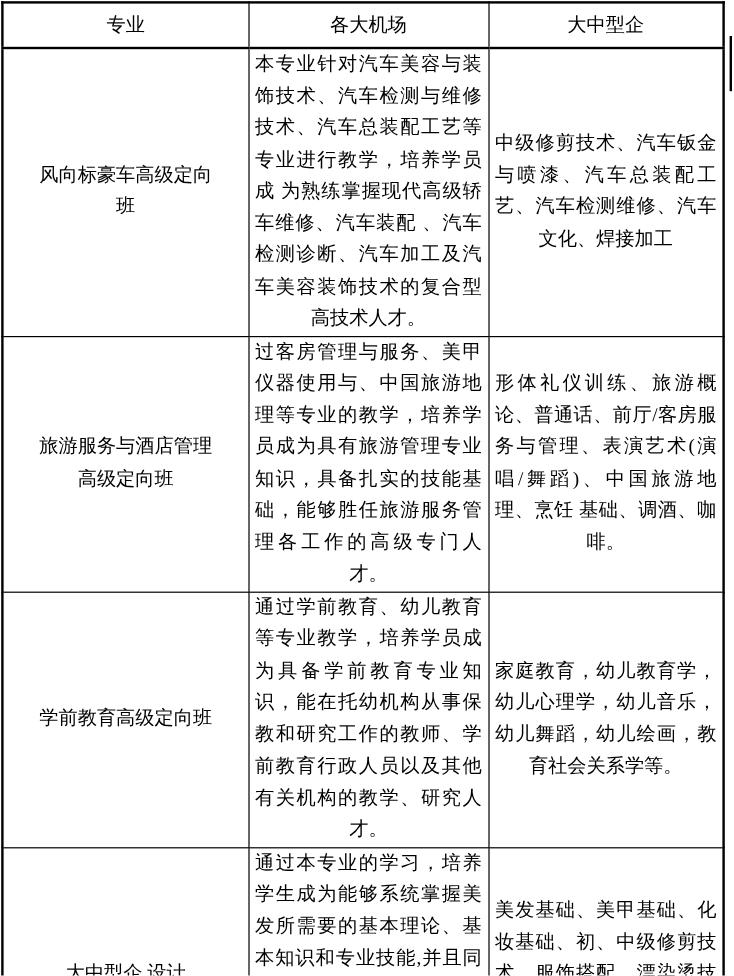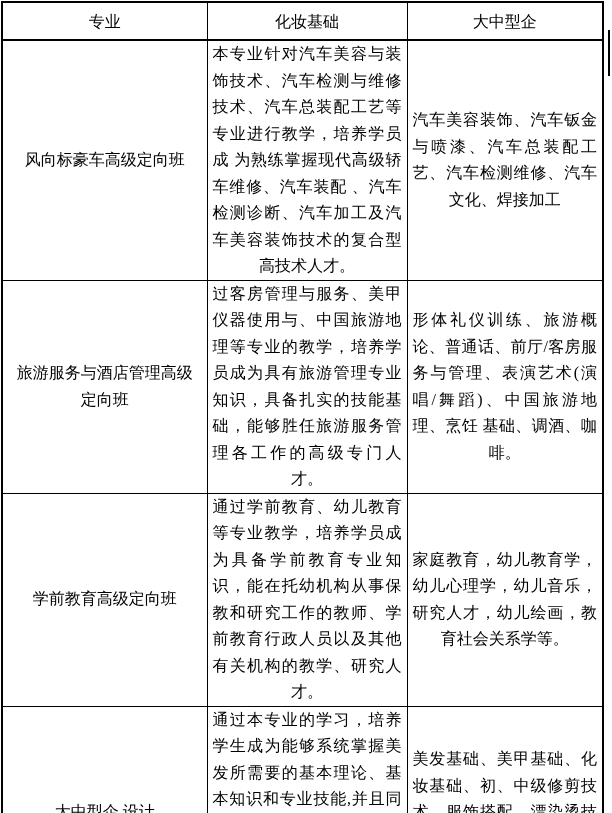--- a/index.html
+++ b/index.html
@@ -35,21 +35,21 @@
     height: 38px;
     line-height: 25px;
     font-weight: normal;
     font-size: 16px;
     text-align: center;
     border-bottom: 2px solid #000;
     padding: 0;
   }
   td.col-major {
     text-align: center;
-    padding: 0 8px;
+    padding: 0 24px;
   }
   td.col-goal, td.col-jobs {
     text-align: justify;
     text-justify: inter-character;
     text-align-last: center;
   }
   
   tbody tr:nth-child(1) { height: 184px; }
   tbody tr:nth-child(2) { height: 156px; }
   tbody tr:nth-child(3) { height: 166px; }
@@ -69,41 +69,41 @@
 
 <table class="program-table">
   <colgroup>
     <col class="c-major">
       <col class="c-goal">
       <col class="c-jobs">
   </colgroup>
   <thead>
     <tr>
       <th>专业</th>
-      <th>化妆基础</th>
+      <th>各大机场</th>
       <th>大中型企</th>
     </tr>
   </thead>
   <tbody id="table-body">
   <tr>
     <td class="col-major">风向标豪车高级定向班</td>
     <td class="col-goal">本专业针对汽车美容与装饰技术、汽车检测与维修技术、汽车总装配工艺等专业进行教学，培养学员成 为熟练掌握现代高级轿车维修、汽车装配 、汽车检测诊断、汽车加工及汽车美容装饰技术的复合型高技术人才。</td>
-    <td class="col-jobs">汽车美容装饰、汽车钣金与喷漆、汽车总装配工艺、汽车检测维修、汽车文化、焊接加工</td>
+    <td class="col-jobs">中级修剪技术、汽车钣金与喷漆、汽车总装配工艺、汽车检测维修、汽车文化、焊接加工</td>
   </tr>
 
   <tr>
     <td class="col-major">旅游服务与酒店管理高级定向班</td>
     <td class="col-goal">过客房管理与服务、美甲仪器使用与、中国旅游地理等专业的教学，培养学员成为具有旅游管理专业 知识，具备扎实的技能基础，能够胜任旅游服务管理各工作的高级专门人才。</td>
     <td class="col-jobs">形体礼仪训练、旅游概论、普通话、前厅/客房服务与管理、表演艺术(演唱/舞蹈)、中国旅游地理、烹饪 基础、调酒、咖啡。</td>
   </tr>
 
   <tr>
     <td class="col-major">学前教育高级定向班</td>
     <td class="col-goal">通过学前教育、幼儿教育等专业教学，培养学员成为具备学前教育专业知识，能在托幼机构从事保教和研究工作的教师、学前教育行政人员以及其他有关机构的教学、研究人才。</td>
-    <td class="col-jobs">家庭教育，幼儿教育学，幼儿心理学，幼儿音乐，研究人才，幼儿绘画，教育社会关系学等。</td>
+    <td class="col-jobs">家庭教育，幼儿教育学，幼儿心理学，幼儿音乐，幼儿舞蹈，幼儿绘画，教育社会关系学等。</td>
   </tr>
 
   <tr>
     <td class="col-major">大中型企 设计</td>
     <td class="col-goal">通过本专业的学习，培养学生成为能够系统掌握美发所需要的基本理论、基本知识和专业技能,并且同 时能独立进行人物美甲造型、就业方向、服饰包装等工作的中级应用型技术人才。</td>
     <td class="col-jobs">美发基础、美甲基础、化妆基础、初、中级修剪技术、服饰搭配、漂染烫技术、美容、美甲仪器使用与 维护、市场营销。</td>
   </tr>
 
   <tr>
     <td class="col-major">航空服务人才高级定向班</td>

